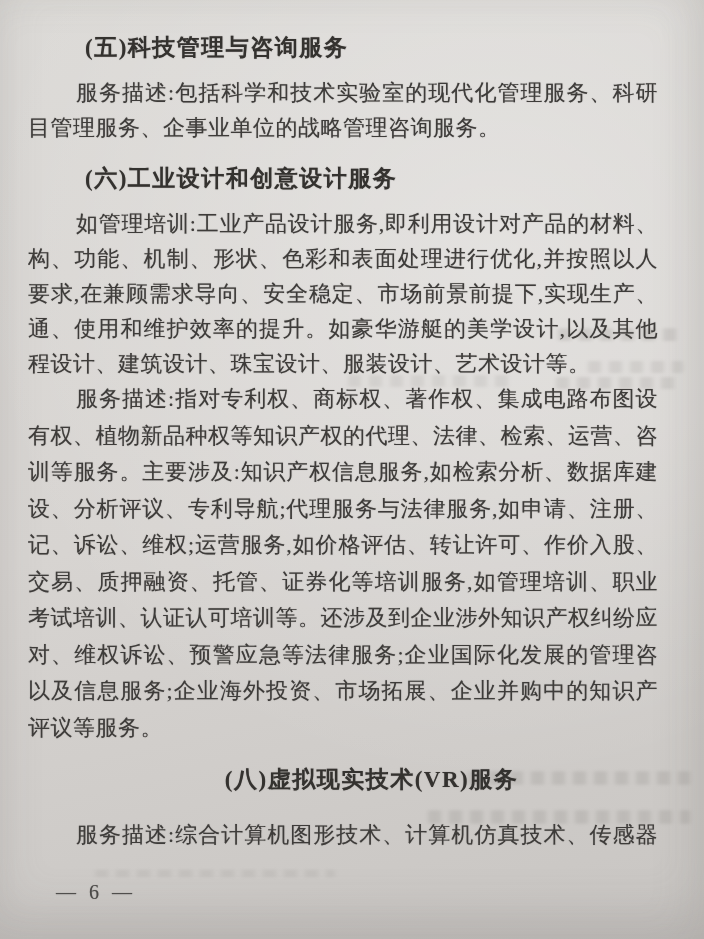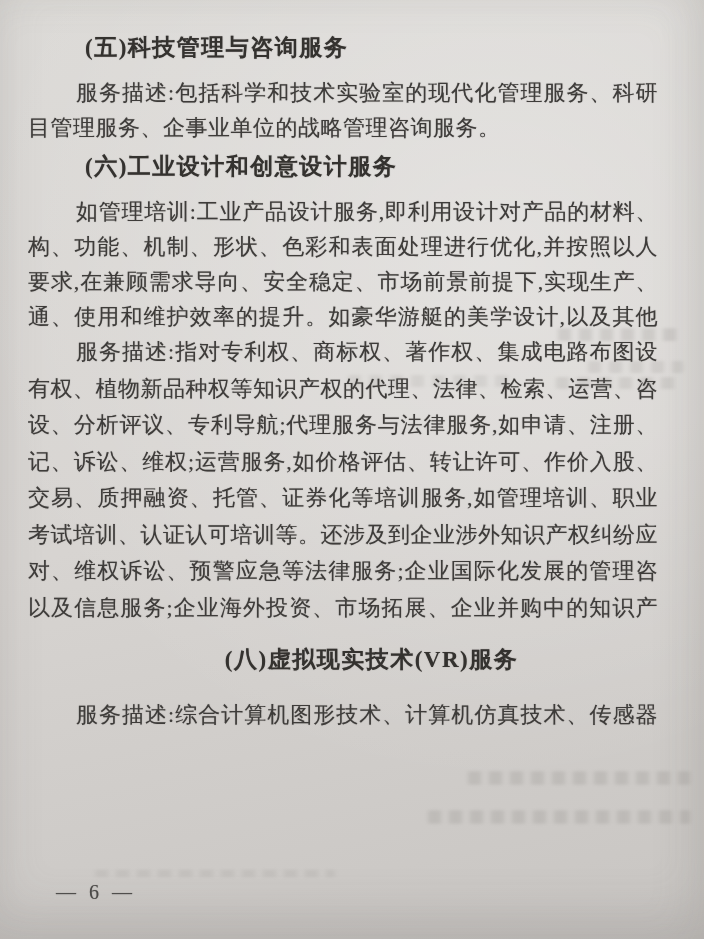--- a/index.html
+++ b/index.html
@@ -43,21 +43,21 @@
     font-size: 22px;
     line-height: 35px;
     height: 35px;
     overflow: hidden;
     text-align: justify;
     text-align-last: justify;
     letter-spacing: 0.5px;
   }
   .line.indent { padding-left: 48px; }
   .line.end { text-align-last: left; }
-  .sec-1 .heading { margin-top: 4px; }
+  .sec-1 .heading { margin-top: 16px; }
   .sec-2 .heading { margin-top: 10px; margin-bottom: 6px; }
   .sec-2 .line { line-height: 36.5px; height: 36.5px; }
   .sec-3 .heading { margin-top: 16px; margin-bottom: 20px; text-align: center; }
   .footer {
     position: absolute;
     left: 56px;
     top: 881px;
     font-size: 20px;
     color: #4c4a48;
     text-shadow: 0 0 1px rgba(76,74,72,0.5);
@@ -102,30 +102,33 @@
       <div class="heading">(五)科技管理与咨询服务</div>
       <div class="line indent">服务描述:包括科学和技术实验室的现代化管理服务、科研项</div>
       <div class="line end">目管理服务、企事业单位的战略管理咨询服务。</div>
     </div>
     <div class="section sec-1">
       <div class="heading">(六)工业设计和创意设计服务</div>
       <div class="line indent">如管理培训:工业产品设计服务,即利用设计对产品的材料、结</div>
       <div class="line">构、功能、机制、形状、色彩和表面处理进行优化,并按照以人为本</div>
       <div class="line">要求,在兼顾需求导向、安全稳定、市场前景前提下,实现生产、流</div>
       <div class="line">通、使用和维护效率的提升。如豪华游艇的美学设计,以及其他工</div>
+      <div class="line end">程设计、建筑设计、珠宝设计、服装设计、艺术设计等。</div>
     </div>
     <div class="section sec-2">
       <div class="line indent">服务描述:指对专利权、商标权、著作权、集成电路布图设计专</div>
       <div class="line">有权、植物新品种权等知识产权的代理、法律、检索、运营、咨询、培</div>
+      <div class="line">训等服务。主要涉及:知识产权信息服务,如检索分析、数据库建</div>
       <div class="line">设、分析评议、专利导航;代理服务与法律服务,如申请、注册、登</div>
       <div class="line">记、诉讼、维权;运营服务,如价格评估、转让许可、作价入股、产权</div>
       <div class="line">交易、质押融资、托管、证券化等培训服务,如管理培训、职业资格</div>
       <div class="line">考试培训、认证认可培训等。还涉及到企业涉外知识产权纠纷应</div>
       <div class="line">对、维权诉讼、预警应急等法律服务;企业国际化发展的管理咨询</div>
       <div class="line">以及信息服务;企业海外投资、市场拓展、企业并购中的知识产权</div>
+      <div class="line end">评议等服务。</div>
     </div>
     <div class="section sec-3">
       <div class="heading">(八)虚拟现实技术(VR)服务</div>
       <div class="line indent">服务描述:综合计算机图形技术、计算机仿真技术、传感器技</div>
     </div>
   </div>
 
 <div class="footer">
   <span>—</span>
   <span>6</span>

